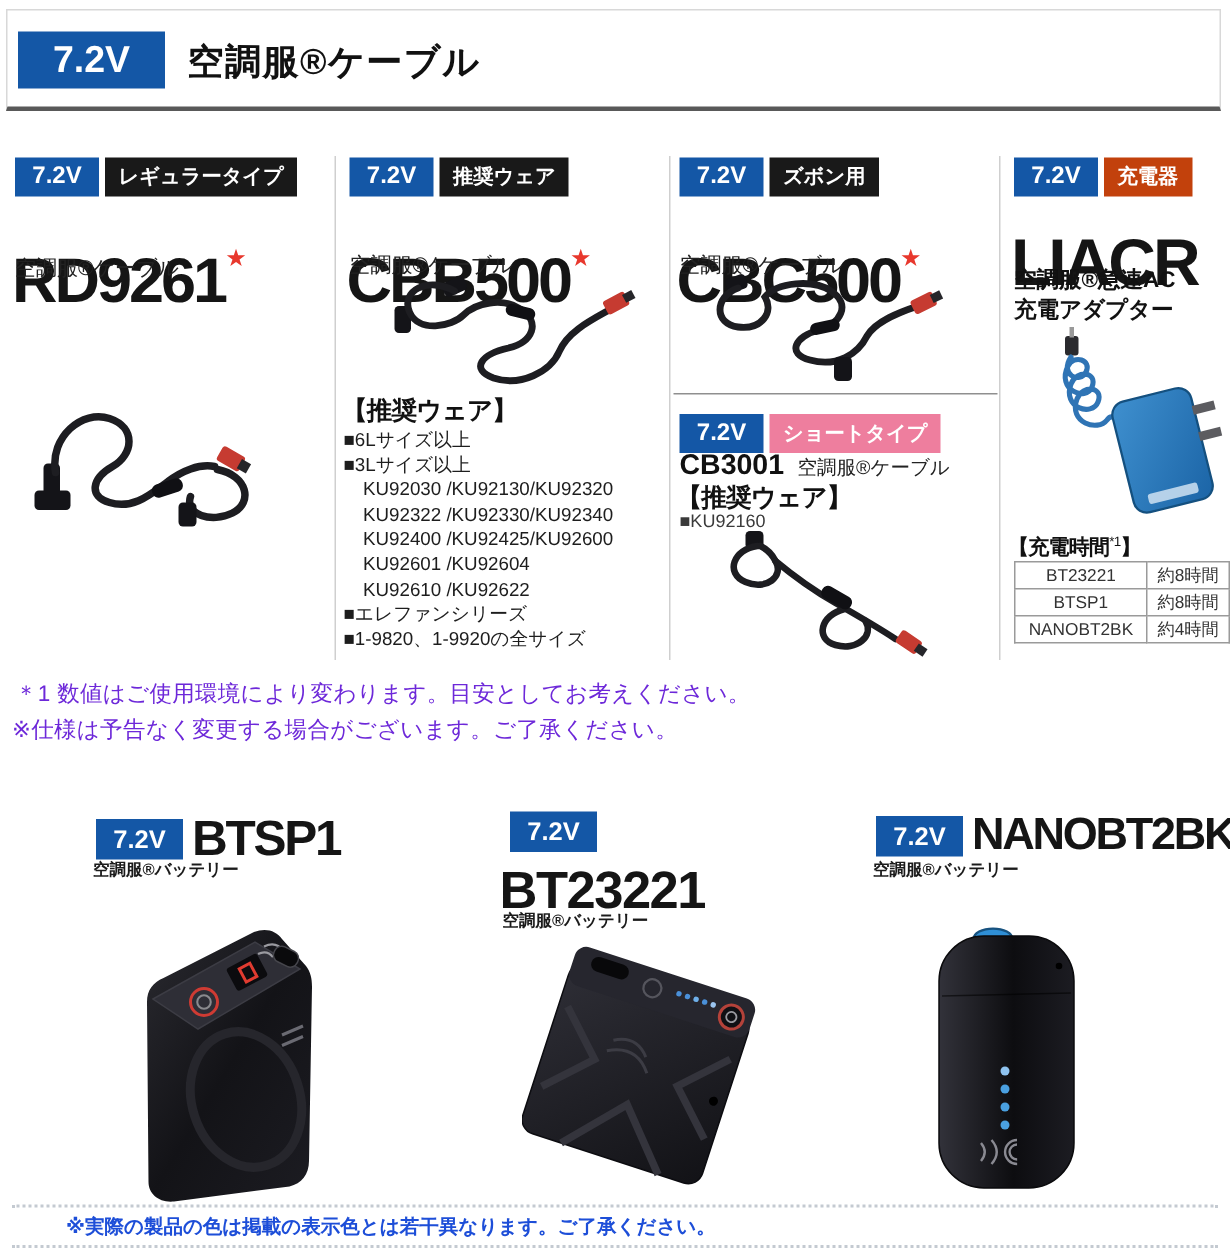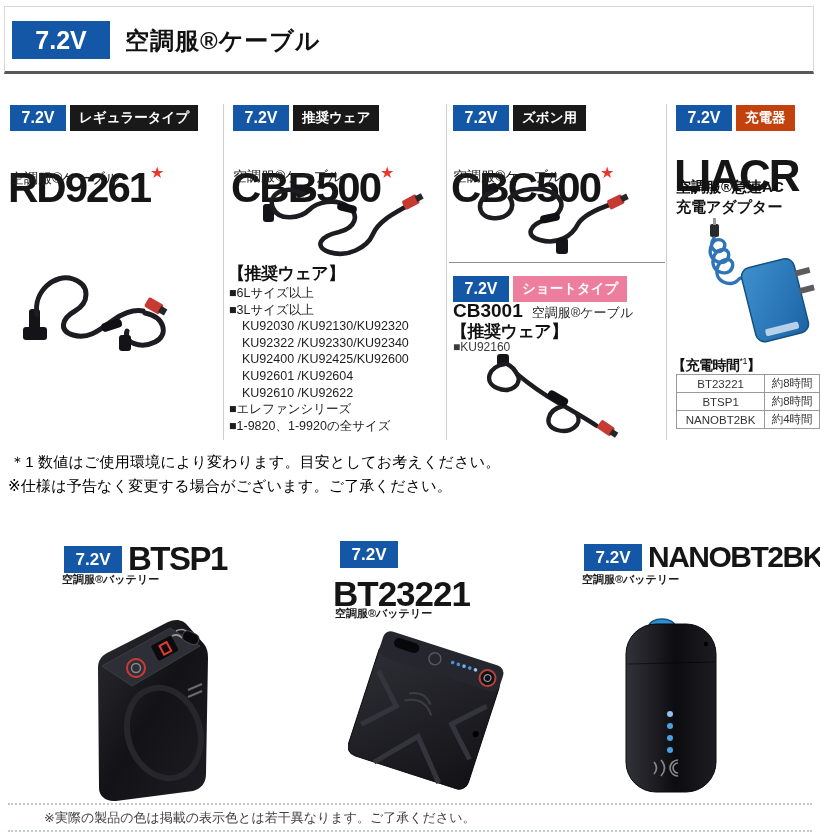--- a/index.html
+++ b/index.html
@@ -46,32 +46,32 @@
   #c4s{font-size:15px;font-weight:bold;line-height:20px;}
   #c4th{font-size:14px;font-weight:bold;letter-spacing:-0.5px;}
   #c4th sup{font-size:9px;font-weight:normal;}
   #c4tbl{border-collapse:collapse;}
   #c4tbl td{border:1px solid #9a9a9a;font-size:11.5px;color:#333;text-align:center;
             height:17px;padding:0 2px;background:#fff;}
   #c4tbl td.cm{width:84px;}
   #c4tbl td.ct{width:52px;}
 
   
-  .fn{font-size:15px;color:#000000;letter-spacing:0.2px;}
+  .fn{font-size:15px;color:#6d28d9;letter-spacing:0.2px;}
 
   
   .bat-row{display:flex;align-items:center;gap:6px;}
   .bat-model{font-weight:bold;color:#151515;letter-spacing:-1.5px;white-space:nowrap;}
   #bat1m{font-size:33px;}
   #bat2m{font-size:35px;letter-spacing:-1px;}
   #bat3m{font-size:30px;}
   .bat-sub{font-size:11px;font-weight:bold;color:#1b1b1b;}
 
   .dotted{height:0;border-top:2px dotted #c4cad1;}
-  #bnote{font-size:13px;font-weight:normal;color:#404040;}
+  #bnote{font-size:13px;font-weight:bold;color:#1d4ed8;}
 </style>
 </head>
 <body>
 
 <div id="page">
 
   <div class="abs" id="hdr">
     <div class="abs" id="hdr-badge">7.2V</div>
     <div class="abs" id="hdr-title">空調服®ケーブル</div>
   </div>

